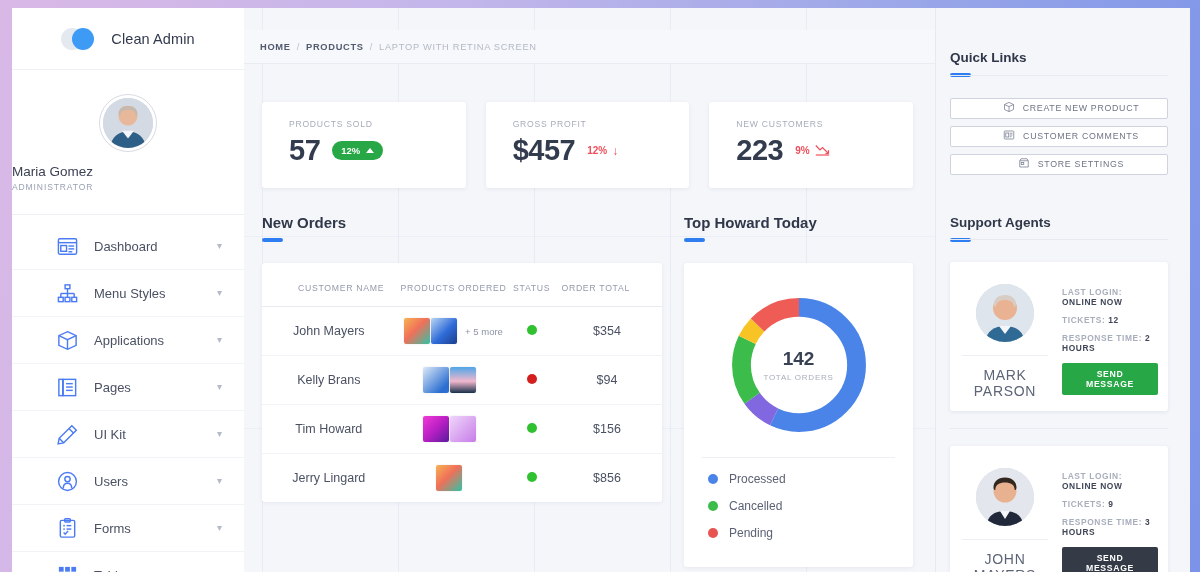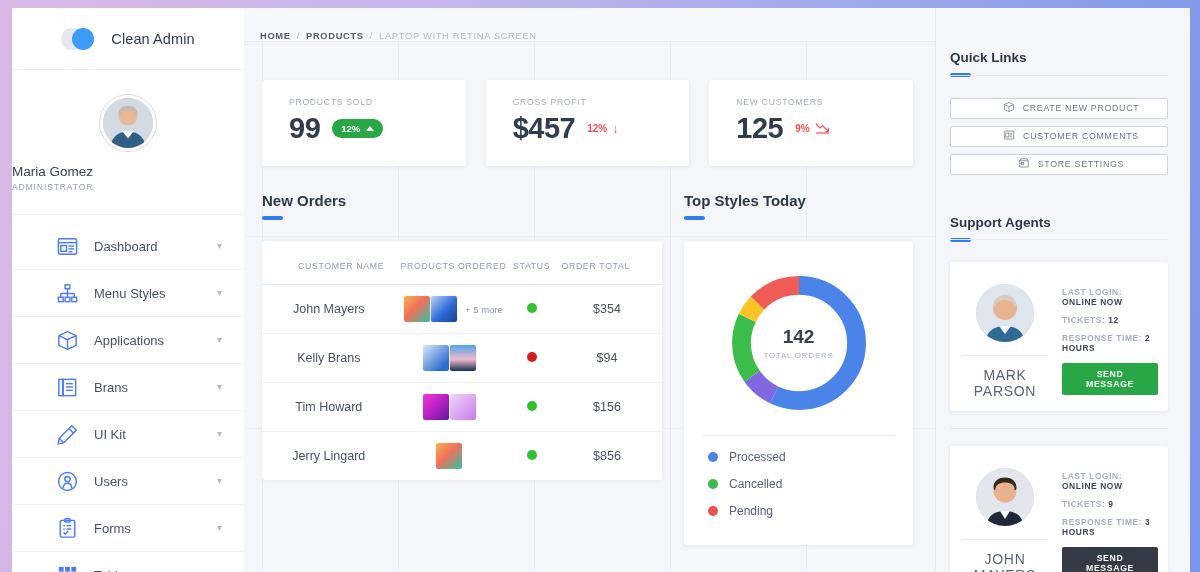--- a/index.html
+++ b/index.html
@@ -54,22 +54,22 @@
   .center::before {
     content: ""; position: absolute; inset: 0; pointer-events: none;
     background-image:
       linear-gradient(90deg, rgba(222,227,240,.55) 1px, transparent 1px),
       linear-gradient(180deg, rgba(222,227,240,.40) 1px, transparent 1px);
     background-size: 136px 192px;
     background-position: 18px 36px;
   }
   .breadcrumb {
     height: 34px; background: #f7f8fb; border-bottom: 1px solid #e9ecf3;
-    display: flex; align-items: flex-end; padding: 0 0 0 16px; gap: 6px;
-    font-size: 9.3px; letter-spacing: .7px; position: relative; z-index: 2;
+    display: flex; align-items: center; padding: 0 0 0 16px; gap: 6px;
+    font-size: 9.3px; letter-spacing: .7px; position: relative; z-index: 2; margin-top: 22px;
   }
   .bc-link { color: #515a6e; font-weight: bold; cursor: pointer; }
   .bc-sep { color: #b9bfcc; }
   .bc-cur { color: #b3b9c6; }
 
   .center-body { flex: 1; padding: 16px 22px 0 18px; position: relative; z-index: 2; overflow: hidden; }
 
   .sec-head { display: flex; align-items: flex-start; justify-content: space-between; }
   .sec-title { font-size: 15px; color: #2f3749; font-weight: bold; }
   .underbar { width: 21px; height: 4px; border-radius: 2px; background: #2e7ef2; margin-top: 7px; }
@@ -245,21 +245,21 @@
       <div class="nav-item">
         <span class="nav-ico">
           <svg viewBox="0 0 24 24" fill="none" stroke="currentColor" stroke-width="1.5">
             <rect x="3" y="3.5" width="4" height="17"></rect>
               <rect x="7.5" y="3.5" width="13" height="17"></rect>
             <line x1="10.5" y1="8" x2="17.5" y2="8"></line>
               <line x1="10.5" y1="11.5" x2="17.5" y2="11.5"></line>
             <line x1="10.5" y1="15" x2="17.5" y2="15"></line>
           </svg>
         </span>
-        <span class="nav-label">Brans</span>
+        <span class="nav-label">Pages</span>
         <span class="chev">▾</span>
       </div>
 
       <div class="nav-item">
         <span class="nav-ico">
           <svg viewBox="0 0 24 24" fill="none" stroke="currentColor" stroke-width="1.5">
             <path d="M16.5 2.8 21.2 7.5 8 20.7l-5.8 1.1 1.1-5.8z"></path>
               <path d="M13.5 5.8 18.2 10.5"></path>
             <path d="M3.3 16 8 20.7"></path>
           </svg>
@@ -328,21 +328,21 @@
     </div>
 
     <div class="center-body">
 
 
       <div class="kpi-row">
 
         <div class="kpi-card">
           <div class="kpi-label">PRODUCTS SOLD</div>
           <div class="kpi-main">
-            <span class="kpi-value">99</span>
+            <span class="kpi-value">57</span>
             <span class="badge-up">
               <span>12%</span>
               <span class="tri"></span>
             </span>
           </div>
         </div>
 
         <div class="kpi-card">
           <div class="kpi-label">GROSS PROFIT</div>
           <div class="kpi-main">
@@ -350,21 +350,21 @@
             <span class="delta-down">
               <span>12%</span>
               <span class="arr">↓</span>
             </span>
           </div>
         </div>
 
         <div class="kpi-card">
           <div class="kpi-label">NEW CUSTOMERS</div>
           <div class="kpi-main">
-            <span class="kpi-value">125</span>
+            <span class="kpi-value">223</span>
             <span class="delta-chart">
               <span>9%</span>
               <span>
                 <svg width="15" height="12" viewBox="0 0 15 12" fill="none" stroke="#ef4f5a" stroke-width="1.2">
                   <polyline points="0.8,1.5 5,6 7.5,3.5 13.5,9.5"></polyline>
                   <polyline points="0.8,11 14.2,11"></polyline>
                     <polyline points="13.5,9.5 13.5,6.2"></polyline>
                     <polyline points="13.5,9.5 10.4,9.5"></polyline>
                 </svg>
               </span>
@@ -436,21 +436,21 @@
                   </td>
                   <td><span class="dot" style="background:#2fc12f"></span></td>
                   <td class="total">$856</td>
                 </tr>
               </tbody>
             </table>
           </div>
         </div>
 
         <div class="selling-col">
-          <div class="sec-title">Top Styles Today</div>
+          <div class="sec-title">Top Howard Today</div>
           <div class="underbar"></div>
           <div class="panel donut-panel">
             <div class="donut-wrap">
               <svg viewBox="0 0 42 42" width="152" height="152">
                 <g transform="rotate(-90 21 21)">
                   <circle cx="21" cy="21" r="15.9" fill="none" stroke="#4a84e8" stroke-width="5.2" stroke-dasharray="57 43" stroke-dashoffset="0"></circle>
                   <circle cx="21" cy="21" r="15.9" fill="none" stroke="#8167e0" stroke-width="5.2" stroke-dasharray="8 92" stroke-dashoffset="-57"></circle>
                   <circle cx="21" cy="21" r="15.9" fill="none" stroke="#3cbc4a" stroke-width="5.2" stroke-dasharray="17 83" stroke-dashoffset="-65"></circle>
                   <circle cx="21" cy="21" r="15.9" fill="none" stroke="#f7c325" stroke-width="5.2" stroke-dasharray="5 95" stroke-dashoffset="-82"></circle>
                   <circle cx="21" cy="21" r="15.9" fill="none" stroke="#ee5c55" stroke-width="5.2" stroke-dasharray="13 87" stroke-dashoffset="-87"></circle>

